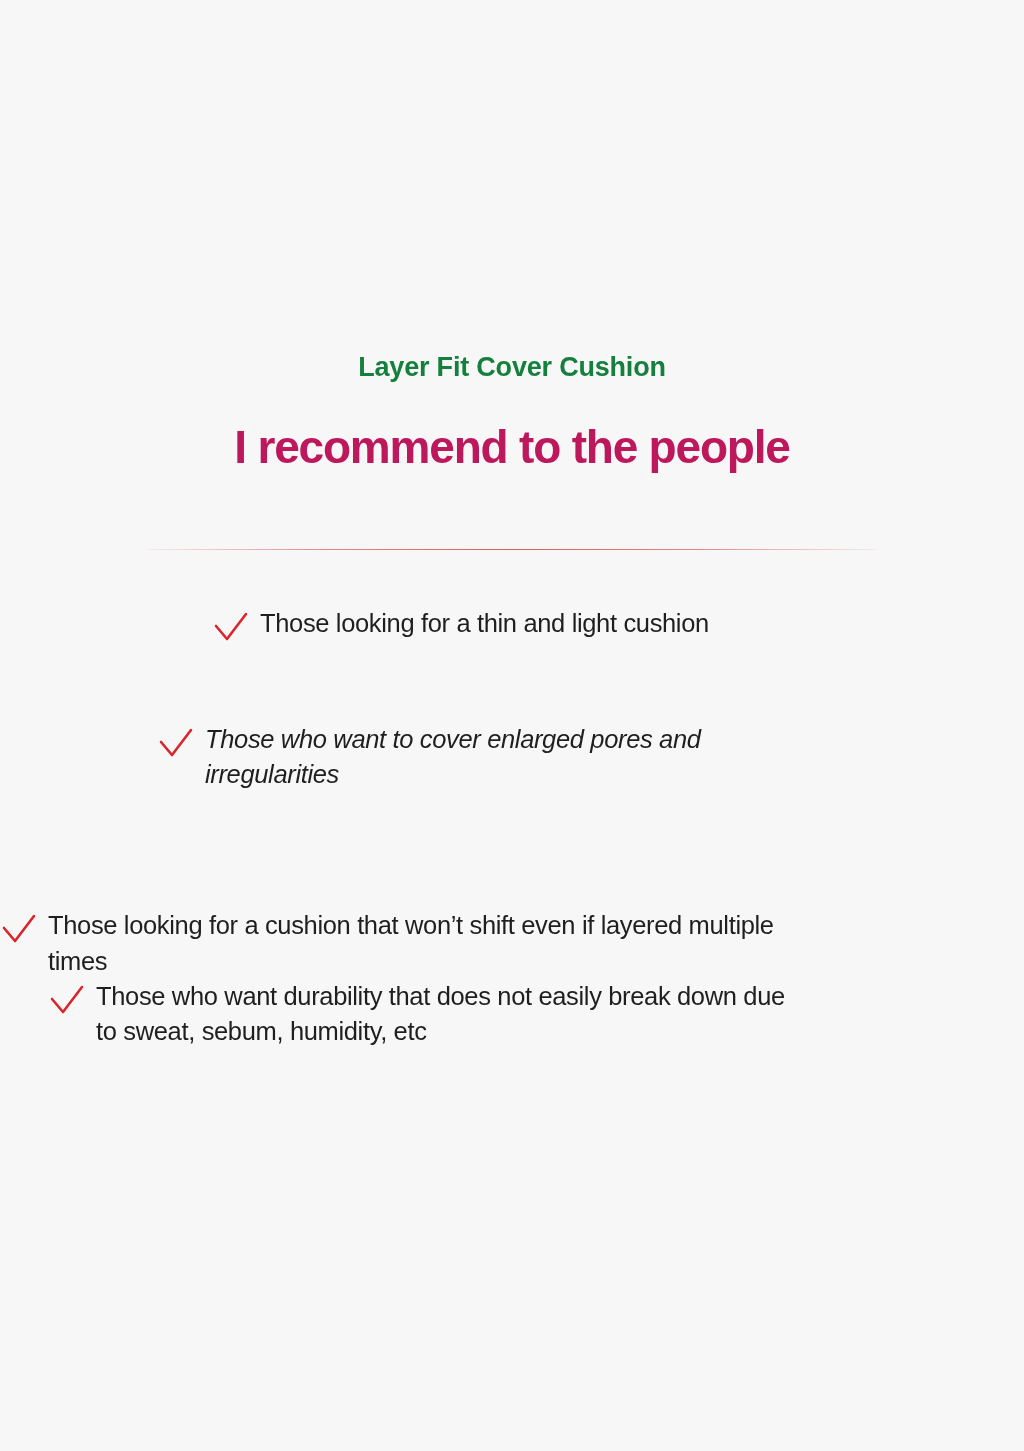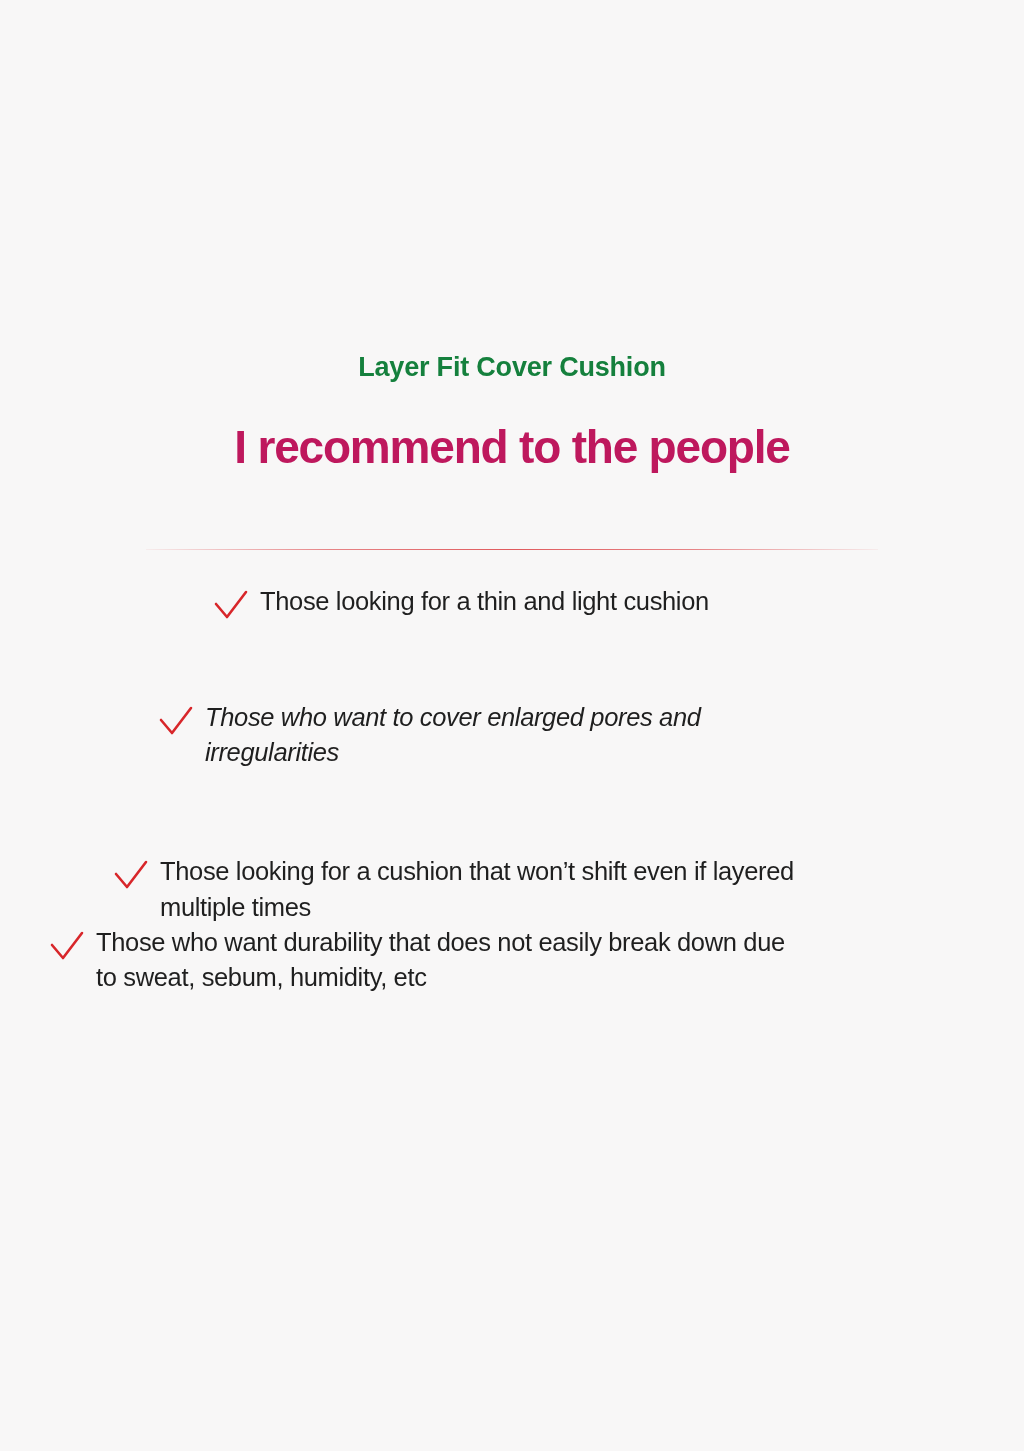--- a/index.html
+++ b/index.html
@@ -49,21 +49,21 @@
     height: 1px;
     background: linear-gradient(to right,
         rgba(216,38,42,0.05) 0%,
         rgba(216,38,42,0.55) 25%,
         rgba(216,38,42,0.75) 50%,
         rgba(216,38,42,0.55) 75%,
         rgba(216,38,42,0.05) 100%);
   }
   .bullets {
     position: absolute;
-    top: 584px;
+    top: 606px;
     left: 0;
     width: 860px;
   }
   .bullet {
     display: flex;
     align-items: flex-start;
     box-sizing: border-box;
     padding-right: 60px;
   }
   .bullet .check {
@@ -80,21 +80,21 @@
     height: 40px;
   }
   .bullet .text {
     font-size: 25.5px;
     line-height: 1.38;
     letter-spacing: -0.35px;
     color: #1f1f1f;
   }
   .b1 { padding-left: 212px; }
   .b2 { padding-left: 157px; margin-top: 76px; font-style: italic; }
-  .b3 { padding-left: 112px; margin-top: 84px; }
+  .b3 { margin-top: 116px; }
   .b4 { padding-left: 48px;  }
 </style>
 </head>
 <body>
 
 <div class="page">
 
   <div class="eyebrow">Layer Fit Cover Cushion</div>
 
   <div class="headline">I recommend to the people</div>

